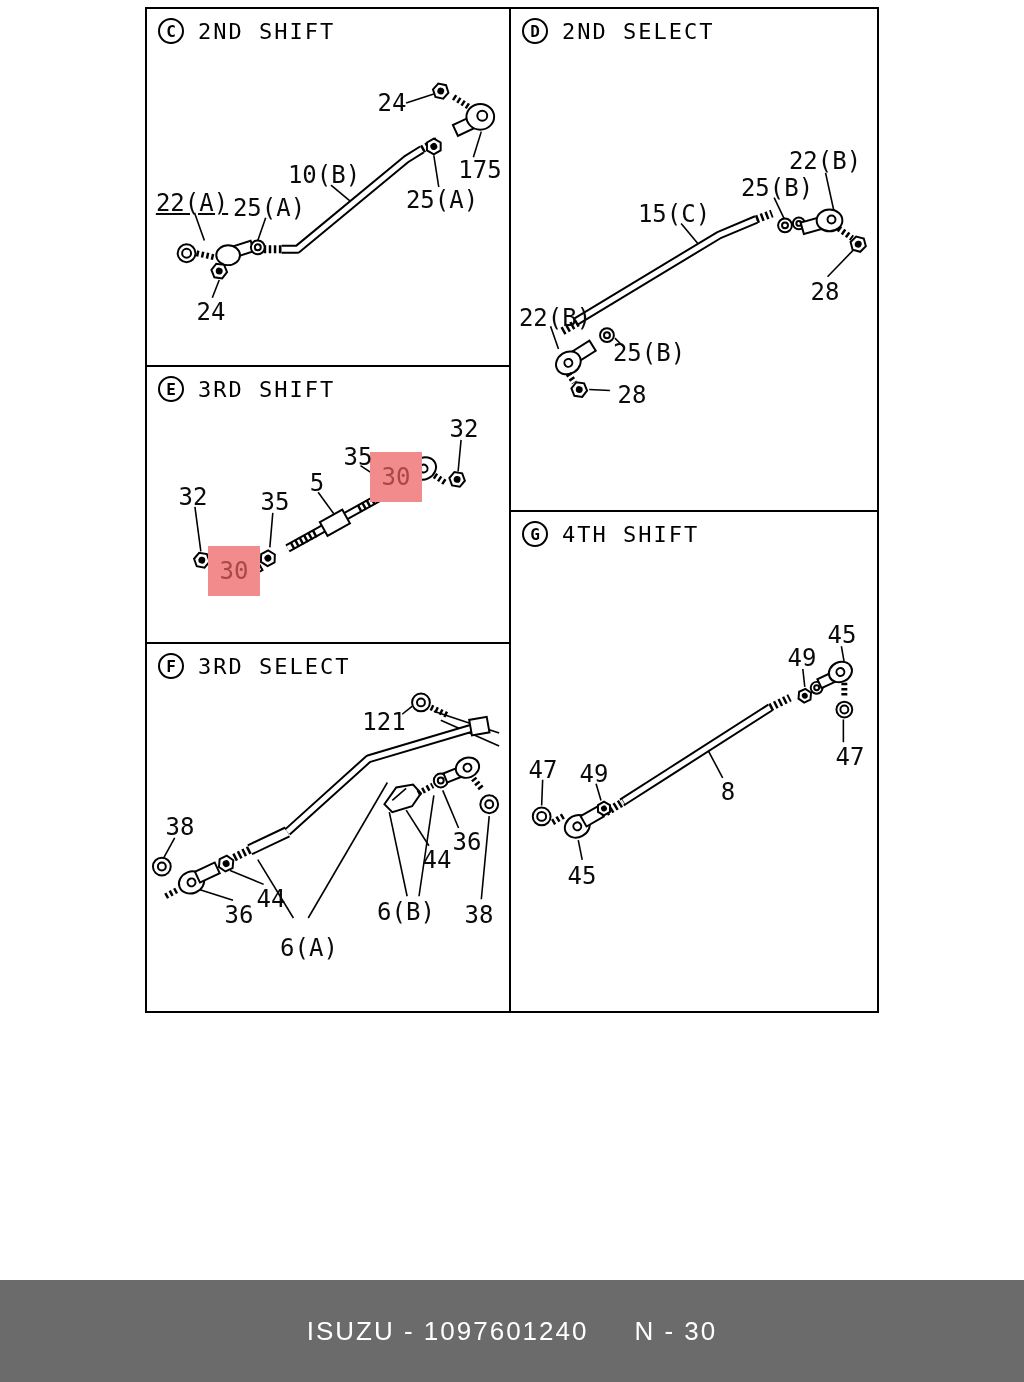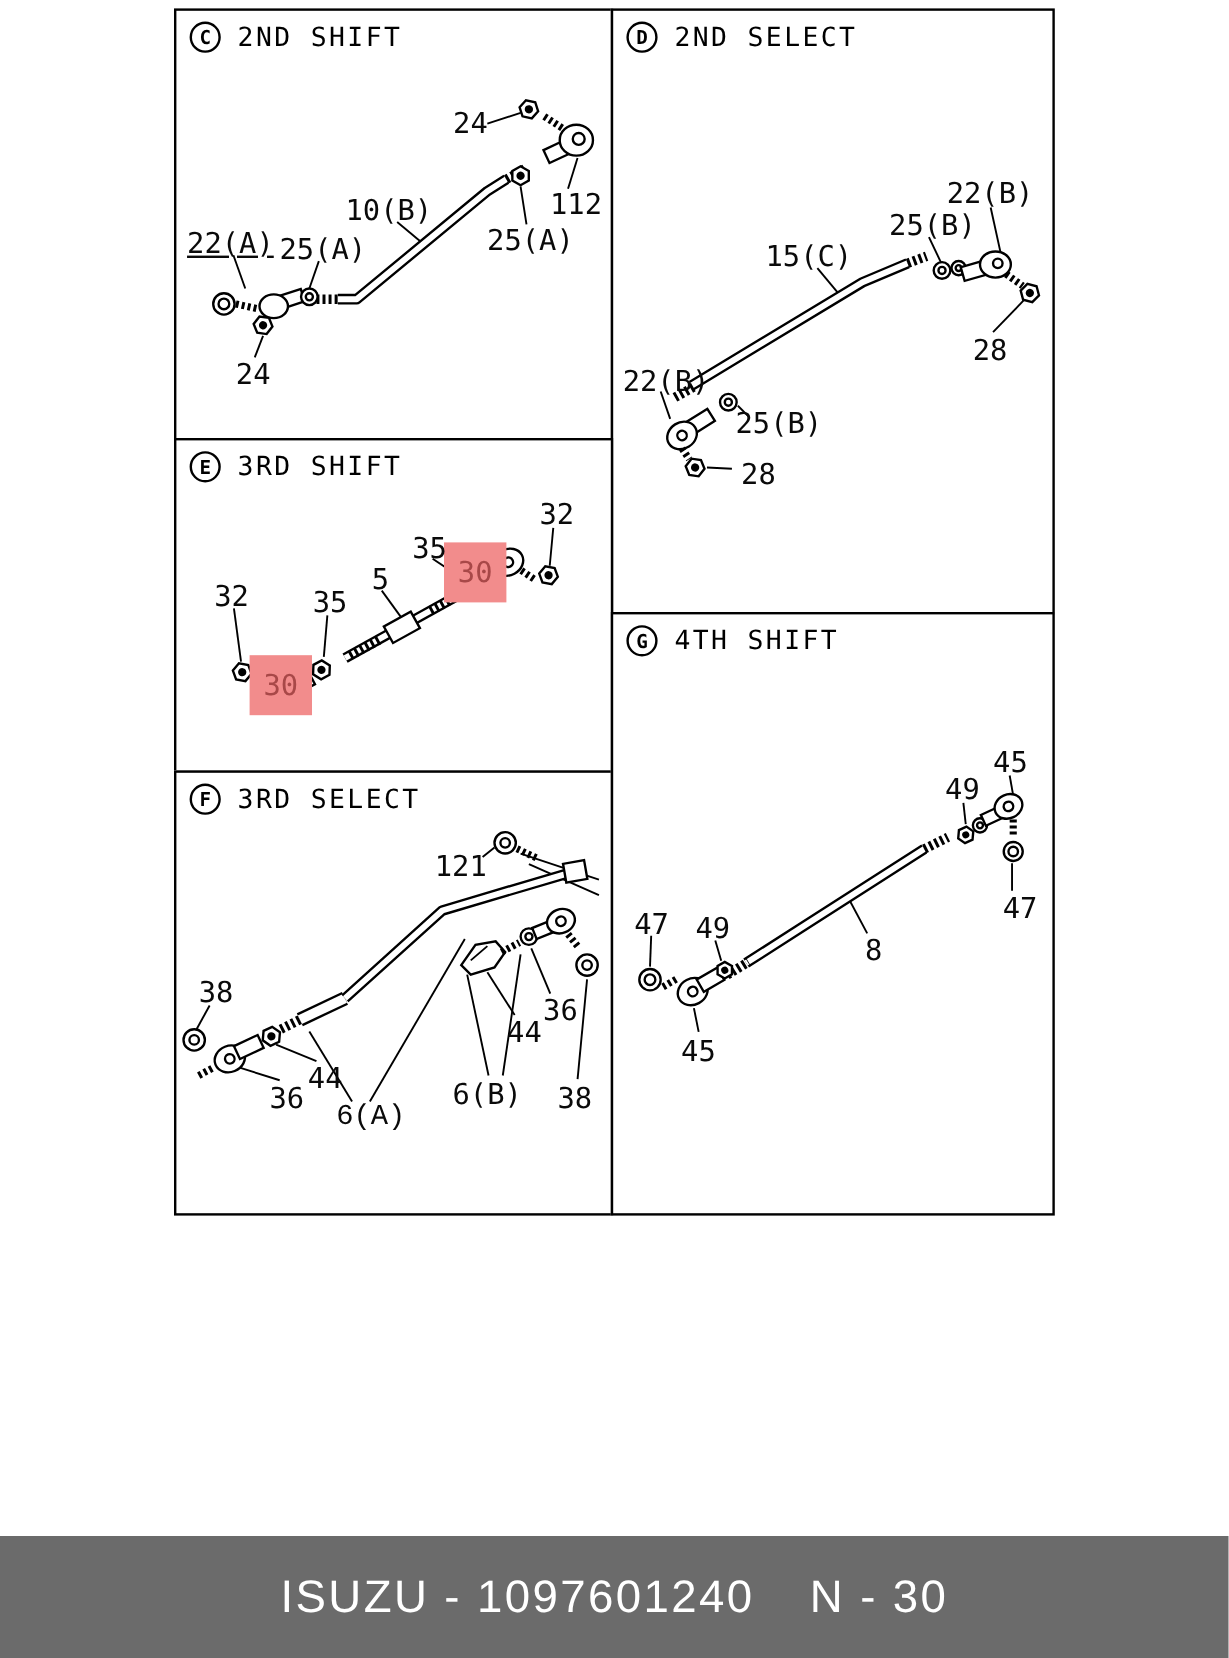--- a/index.html
+++ b/index.html
@@ -24,21 +24,21 @@
   .tubeB{stroke:#fff;fill:none;stroke-width:5;stroke-linejoin:round;}
   .tubeA.thick{stroke-width:12;} .tubeB.thick{stroke-width:8;}
   .thread{stroke:#000;fill:none;stroke-dasharray:2.5 2.6;}
   .th8{stroke-width:8;} .th6{stroke-width:6;}
   g.part{fill:#fff;stroke:#000;stroke-width:2;}
   path.part{fill:#fff;stroke:#000;stroke-width:2;}
   .dk{fill:#000;stroke:none;}
   
   .footer{position:absolute;left:0;top:1280px;width:1024px;height:102px;
         background:var(--footer-bg,#6B6B6B);display:flex;align-items:center;justify-content:center;gap:46px;}
-  .footer span{color:#fff;font-family:"Liberation Sans",sans-serif;font-size:38px;letter-spacing:2px;}
+  .footer span{color:#fff;font-family:"Liberation Sans",sans-serif;font-size:26px;letter-spacing:2px;}
 </style>
 </head>
 <body>
 
 <div class="page">
 
   <section class="panel" style="left:145px;top:7px;width:366px;height:360px;">
     <div class="panel-head">
       <span class="code-badge">C</span>
       <span class="panel-title">2ND SHIFT</span>
@@ -85,21 +85,21 @@
         </g>
       <g class="part" transform="translate(320,119) rotate(-25)">
           <rect x="-9" y="-6" width="18" height="12"></rect>
         </g>
       <g class="part">
           <ellipse cx="337" cy="109" rx="14" ry="13"></ellipse>
           <circle cx="339" cy="108" r="5"></circle>
         </g>
     </svg>
     <span class="part-label" style="left:245px;top:94px;">24</span>
-    <span class="part-label" style="left:333px;top:161px;">112</span>
+    <span class="part-label" style="left:333px;top:161px;">175</span>
     <span class="part-label" style="left:177px;top:166px;">10(B)</span>
     <span class="part-label" style="left:295px;top:191px;">25(A)</span>
     <span class="part-label" style="left:45px;top:194px;text-decoration:underline;">22(A)</span>
     <span class="part-label" style="left:122px;top:199px;">25(A)</span>
     <span class="part-label" style="left:64px;top:303px;">24</span>
   </section>
 
   <section class="panel" style="left:509px;top:7px;width:370px;height:505px;">
     <div class="panel-head">
       <span class="code-badge">D</span>
@@ -290,21 +290,21 @@
       <path class="thread th6" d="M330 136 L338 146"></path>
       <g class="part" transform="translate(346,162)">
           <circle r="9"></circle>
           <circle r="4"></circle>
         </g>
     </svg>
     <span class="part-label" style="left:237px;top:78px;">121</span>
     <span class="part-label" style="left:33px;top:183px;">38</span>
     <span class="part-label" style="left:92px;top:271px;">36</span>
     <span class="part-label" style="left:124px;top:255px;">44</span>
-    <span class="part-label" style="left:162px;top:288px;font-family:Liberation Mono, monospace;">6(A)</span>
+    <span class="part-label" style="left:162px;top:304px;">6(A)</span>
     <span class="part-label" style="left:290px;top:216px;">44</span>
     <span class="part-label" style="left:320px;top:198px;">36</span>
     <span class="part-label" style="left:259px;top:268px;">6(B)</span>
     <span class="part-label" style="left:332px;top:271px;">38</span>
   </section>
 
   <section class="panel" style="left:509px;top:510px;width:370px;height:503px;">
     <div class="panel-head">
       <span class="code-badge">G</span>
       <span class="panel-title">4TH SHIFT</span>

